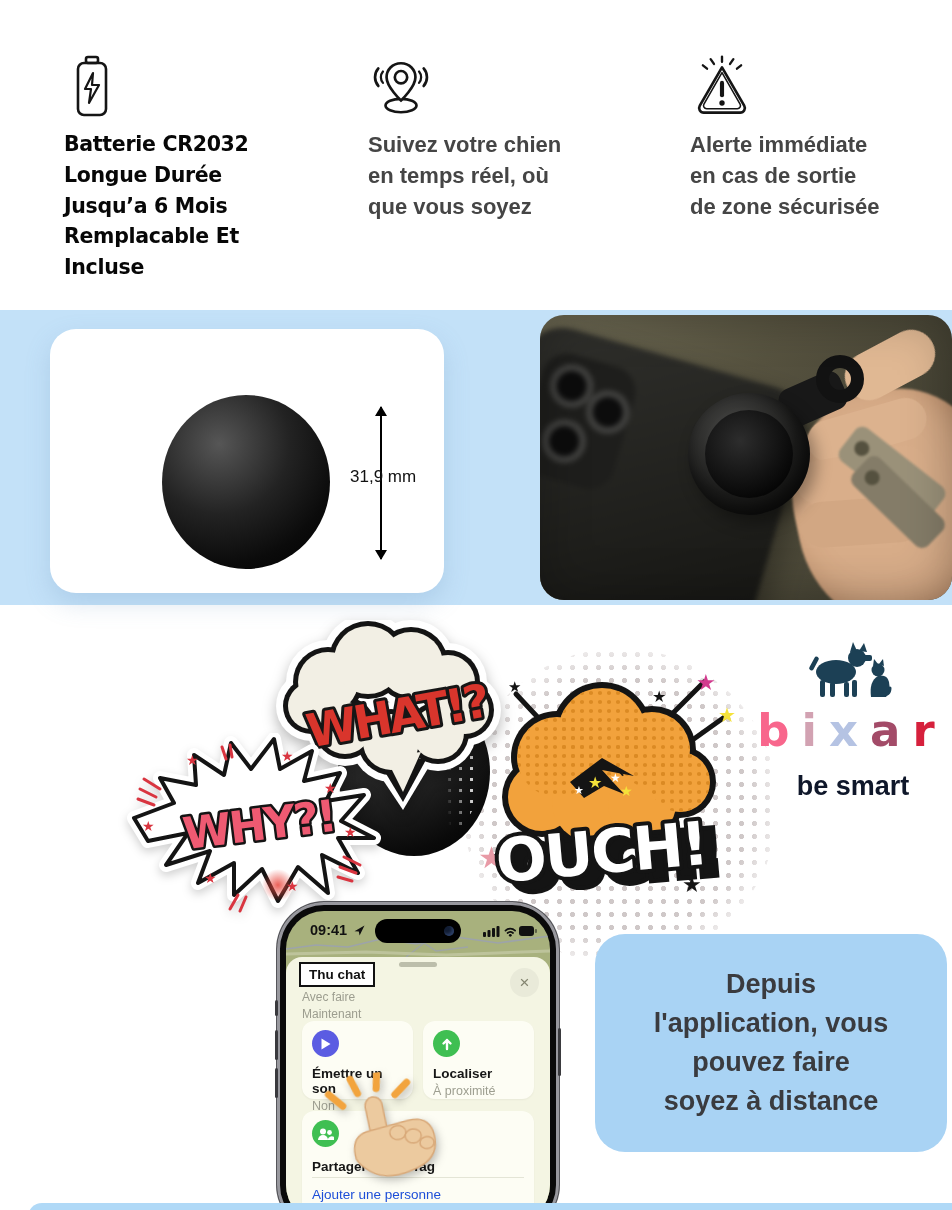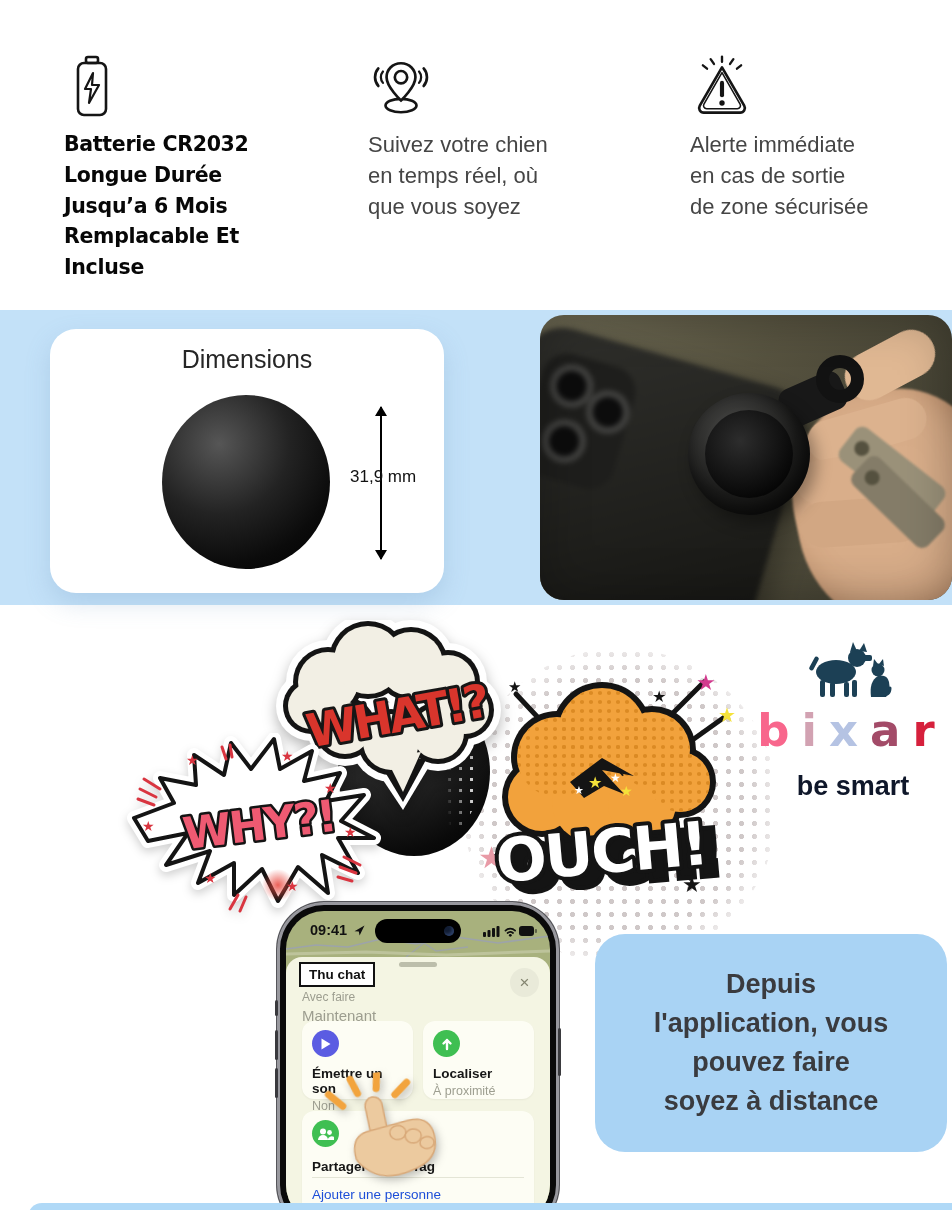--- a/index.html
+++ b/index.html
@@ -10,21 +10,21 @@
 
   
   .feat{position:absolute;top:55px;}
   .feat .ficon{height:68px;display:flex;align-items:flex-start;}
   .feat-text{margin-top:6px;}
   .f1{left:64px;width:260px;}
   .f1 .feat-text{font-family:"DejaVu Sans",sans-serif;font-weight:bold;font-size:20.5px;
       line-height:1.5;color:#070707;letter-spacing:-.3px;}
   .f2{left:368px;width:270px;}
   .f3{left:690px;width:270px;}
-  .f2 .feat-text,.f3 .feat-text{font-weight:normal;font-size:22px;line-height:1.42;color:#454545;}
+  .f2 .feat-text,.f3 .feat-text{font-weight:bold;font-size:22px;line-height:1.42;color:#454545;}
 
   
   .band{position:absolute;left:0;top:310px;width:952px;height:295px;background:#c3e1f8;}
 
   .dimcard{position:absolute;left:50px;top:329px;width:394px;height:264px;background:#fff;
       border-radius:26px;box-shadow:0 10px 24px rgba(110,150,190,.25);}
   .dimtitle{position:absolute;top:16px;left:0;right:0;text-align:center;font-size:25px;color:#262626;}
   .disc-sm{position:absolute;left:112px;top:66px;width:168px;height:174px;border-radius:50%;
       background:radial-gradient(circle at 34% 28%,#565656,#232323 42%,#0b0b0b 72%,#000 100%);}
   .mline{position:absolute;left:330px;top:78px;width:2px;height:152px;background:#000;}
@@ -91,21 +91,21 @@
   .island{position:absolute;left:50%;transform:translateX(-50%);top:0;width:86px;height:24px;
       background:#000;border-radius:13px;}
   .island .lens2{position:absolute;right:7px;top:7px;width:10px;height:10px;border-radius:50%;
       background:#121d33;box-shadow:inset -2px -2px 3px #2c3f66;}
   .sticons{position:absolute;right:12px;top:5px;}
   .sheet{position:absolute;left:0;right:0;top:46px;bottom:0;background:#f4f5e3;border-radius:16px 16px 0 0;}
   .handle{position:absolute;top:5px;left:50%;transform:translateX(-50%);width:38px;height:5px;border-radius:3px;background:#bcbeab;}
   .titlebox{position:absolute;left:13px;top:5px;border:2px solid #111;background:#fff;
       padding:3px 8px;font-size:13.5px;font-weight:bold;color:#111;}
   .sub1{position:absolute;left:16px;top:33px;font-size:12px;color:#9c9d8f;}
-  .sub2{position:absolute;left:16px;top:50px;font-size:15px;color:#9c9d8f;}
+  .sub2{position:absolute;left:16px;top:50px;font-size:12px;color:#9c9d8f;}
   .closebtn{position:absolute;right:11px;top:11px;width:29px;height:29px;border-radius:50%;
       background:#e9ead9;color:#83846f;font-size:17px;display:flex;align-items:center;justify-content:center;}
   .cardrow{position:absolute;left:16px;right:16px;top:64px;display:flex;gap:10px;}
   .appcard{flex:1;height:78px;background:#fdfdf4;border-radius:12px;padding:9px 10px;box-sizing:border-box;
       box-shadow:0 1px 2px rgba(0,0,0,.05);}
   .ic{width:27px;height:27px;border-radius:50%;display:flex;align-items:center;justify-content:center;}
   .ctitle{font-size:13.5px;font-weight:bold;color:#161616;margin-top:9px;}
   .csub{font-size:12.5px;color:#9d9e90;margin-top:3px;}
   .widecard{position:absolute;left:16px;right:16px;top:154px;height:120px;background:#fdfdf4;
       border-radius:12px;padding:9px 10px;box-sizing:border-box;box-shadow:0 1px 2px rgba(0,0,0,.05);}
@@ -169,21 +169,20 @@
       </svg>
     </div>
     <div class="feat-text pre">Alerte immédiate
 en cas de sortie
 de zone sécurisée</div>
   </div>
 
   <div class="band"></div>
 
   <div class="dimcard">
-    <div class="dimtitle">Dimensions</div>
     <div class="disc-sm"></div>
     <div class="mline"></div>
     <div class="mlabel">31,9 mm</div>
   </div>
 
   <div class="photo">
     <div class="ph-phone">
       <div class="ph-cam">
         <div class="lens" style="left:10px;top:9px;"></div>
         <div class="lens" style="left:52px;top:24px;"></div>

